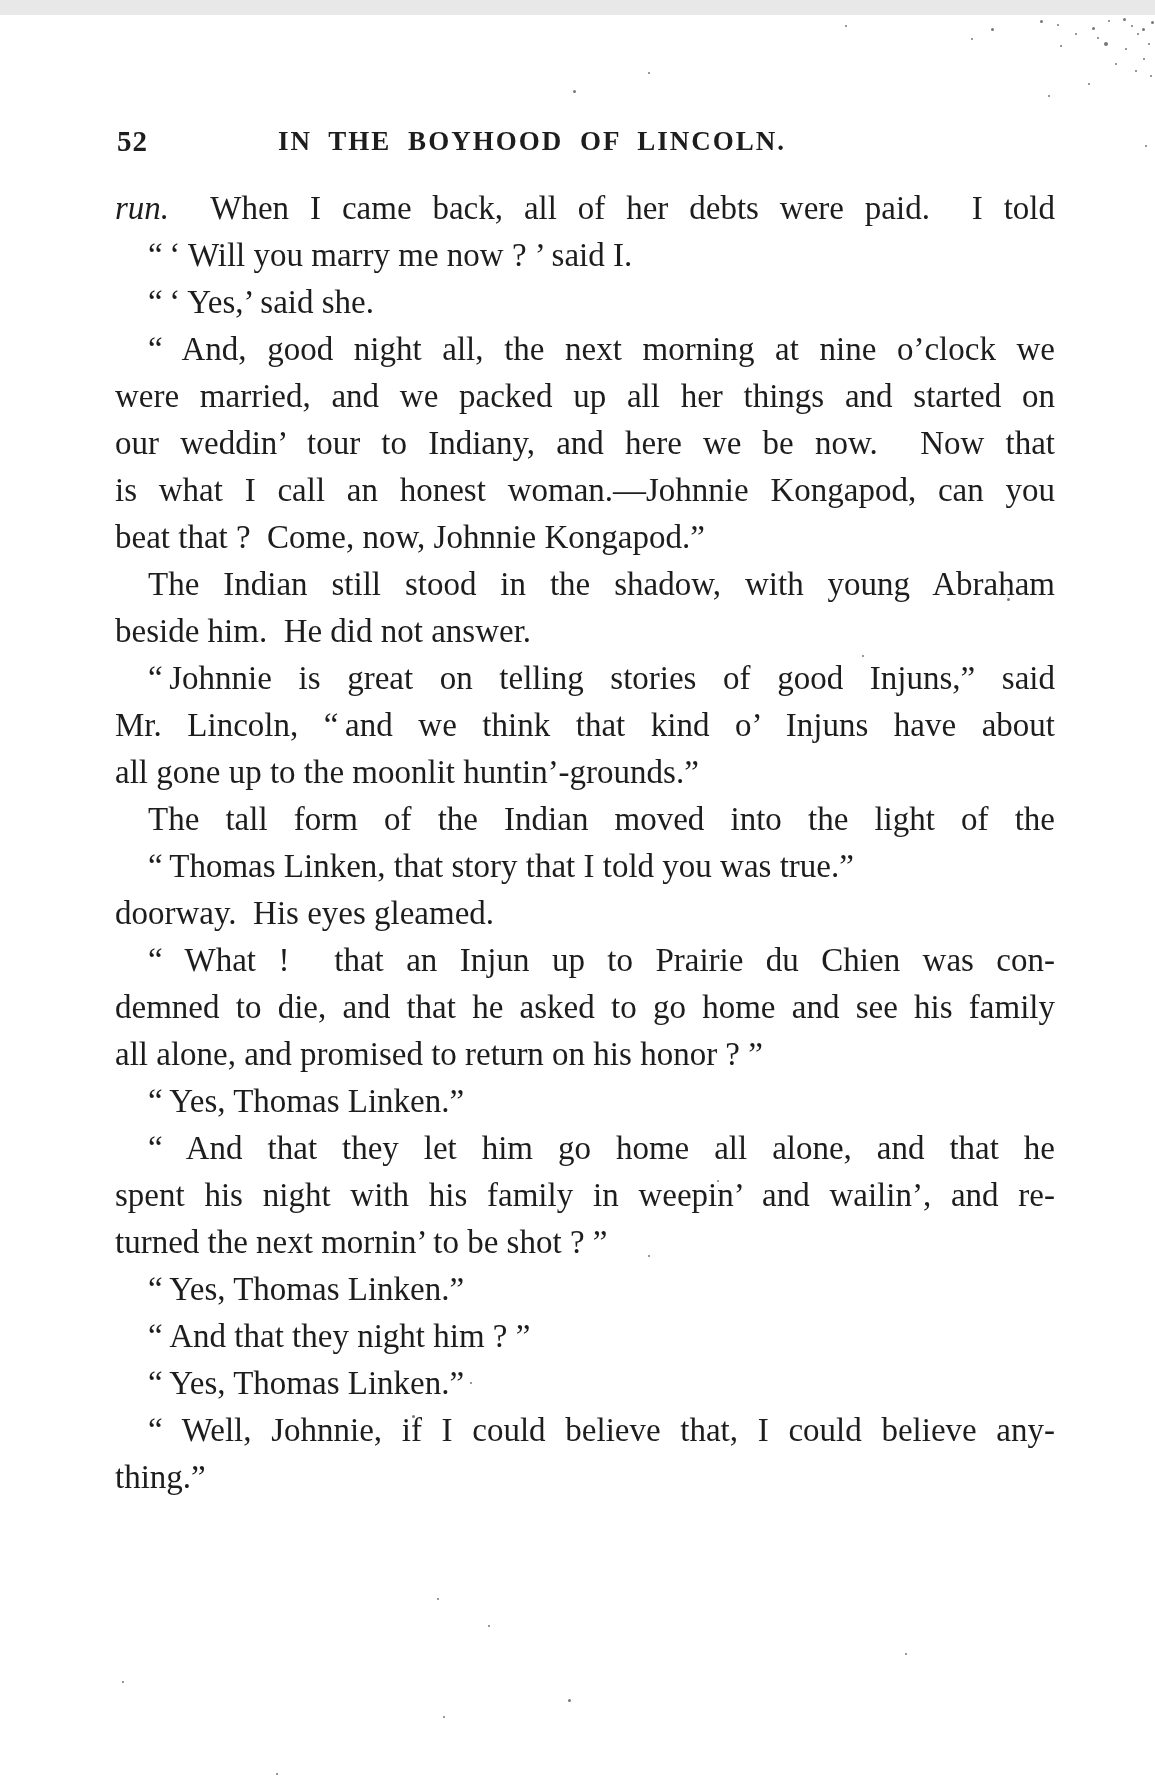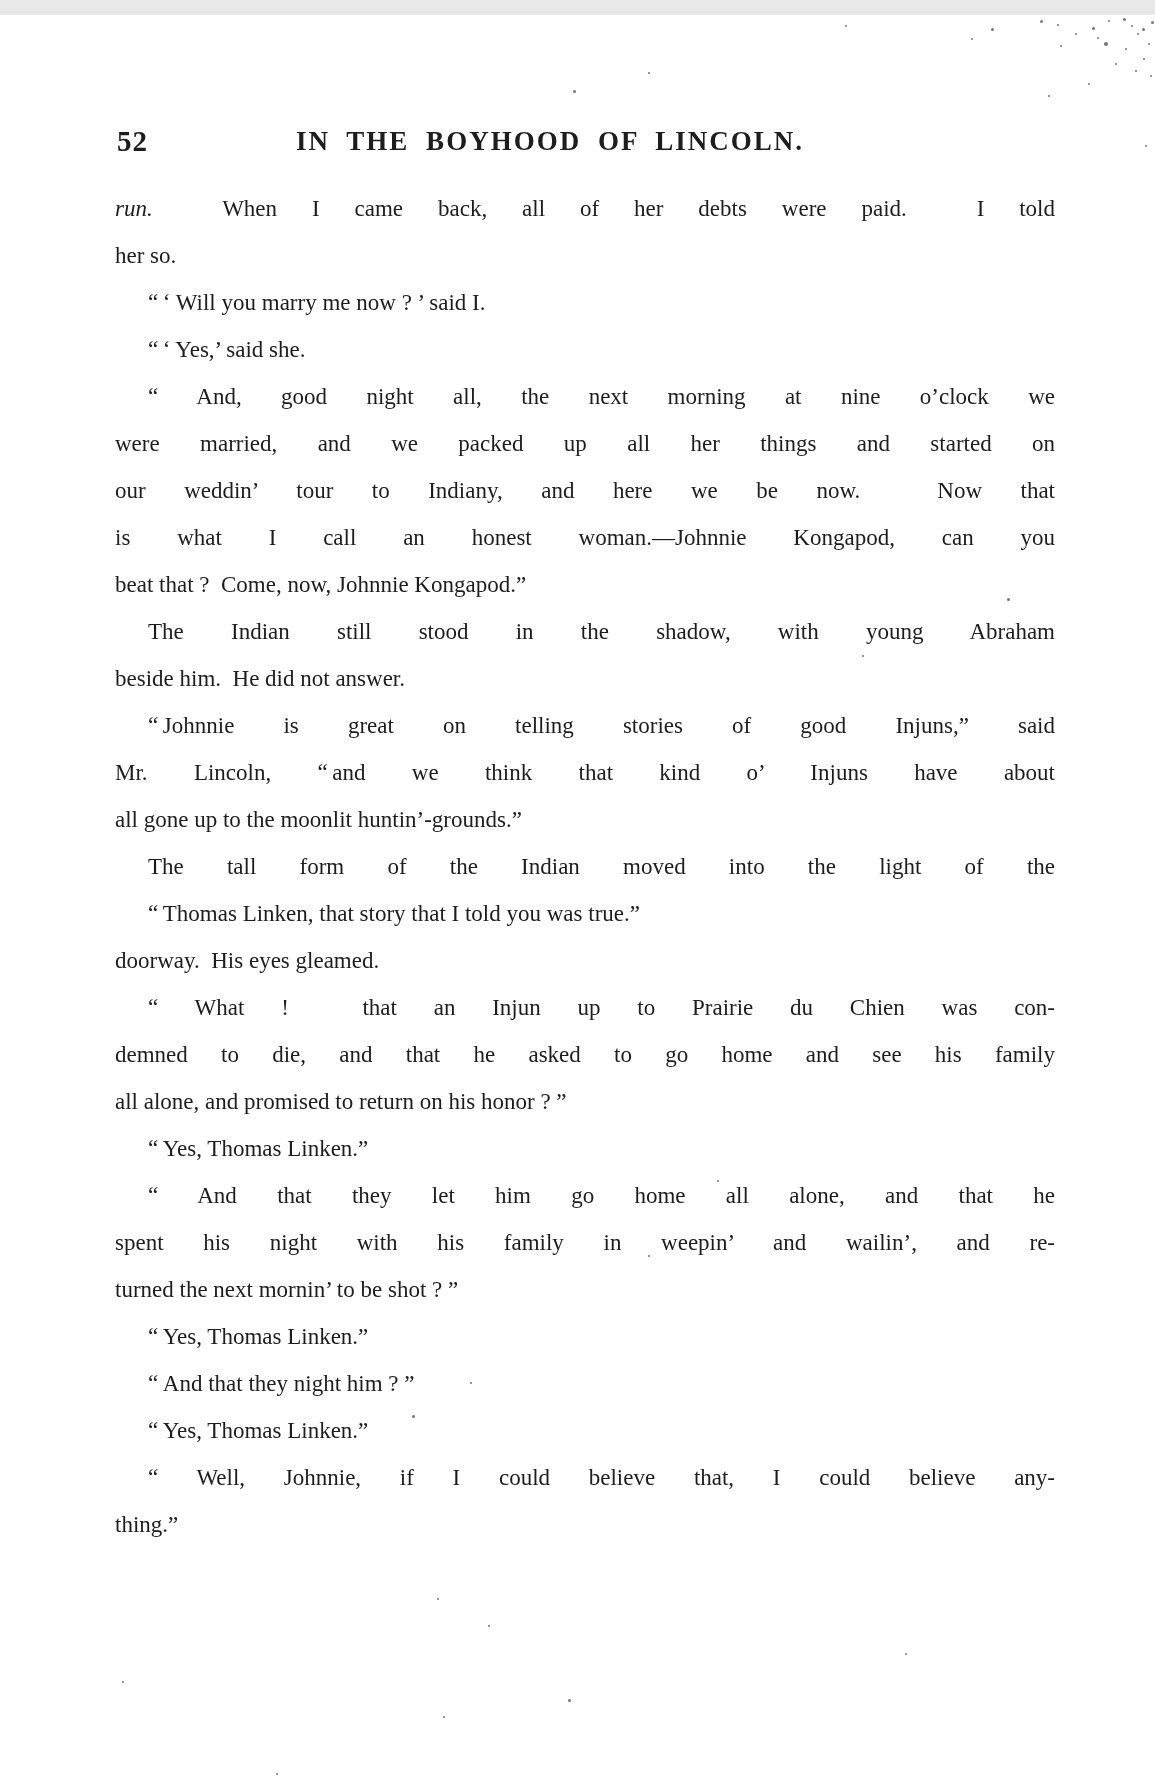--- a/index.html
+++ b/index.html
@@ -8,46 +8,45 @@
     background:var(--paper,#ffffff); overflow:hidden;
     font-family:"Liberation Serif", serif; color:var(--ink,#1d1d1d);
     margin:15px auto;
   }
   .running-head { position:absolute; top:110px; left:0; width:100%; height:38px; }
   .page-num {
     position:absolute; left:117px; top:0;
     font-size:29px; font-weight:700; letter-spacing:1px;
   }
   .head-title {
-    position:absolute; left:550px; top:1px; transform:translateX(-50%);
+    position:absolute; left:532px; top:1px; transform:translateX(-50%);
     font-size:27px; font-weight:700; letter-spacing:2px; word-spacing:8px;
     white-space:nowrap;
   }
   .text-block { position:absolute; left:115px; top:170px; width:940px; }
   .line {
-    font-size:23px; line-height:47px; height:47px;
+    font-size:33px; line-height:47px; height:47px;
     text-align:left; white-space:normal;
   }
   .line.justify { text-align:justify; text-align-last:justify; }
   .line.indent { padding-left:33px; }
   .line i { font-style:italic; }
   .speck { position:absolute; border-radius:50%; background:var(--speck,#4a4a4a); opacity:.75; }
 </style>
 </head>
 <body>
 
 <div class="page">
   <header class="running-head">
     <span class="page-num">52</span>
     <span class="head-title">IN THE BOYHOOD OF LINCOLN.</span>
   </header>
 
   <main class="text-block">
       <div class="line justify"><i>run.</i><span>&nbsp; When I came back, all of her debts were paid.&nbsp; I told</span></div>
-      <div class="line"><span>her so.</span></div>
       <div class="line indent"><span>“ ‘ Will you marry me now ? ’ said I.</span></div>
       <div class="line indent"><span>“ ‘ Yes,’ said she.</span></div>
       <div class="line indent justify"><span>“ And, good night all, the next morning at nine o’clock we</span></div>
       <div class="line justify"><span>were married, and we packed up all her things and started on</span></div>
       <div class="line justify"><span>our weddin’ tour to Indiany, and here we be now.&nbsp; Now that</span></div>
       <div class="line justify"><span>is what I call an honest woman.—Johnnie Kongapod, can you</span></div>
       <div class="line"><span>beat that ?&nbsp; Come, now, Johnnie Kongapod.”</span></div>
       <div class="line indent justify"><span>The Indian still stood in the&nbsp;shadow, with young Abraham</span></div>
       <div class="line"><span>beside him.&nbsp; He did not answer.</span></div>
       <div class="line indent justify"><span>“ Johnnie is great on telling stories of good Injuns,” said</span></div>

